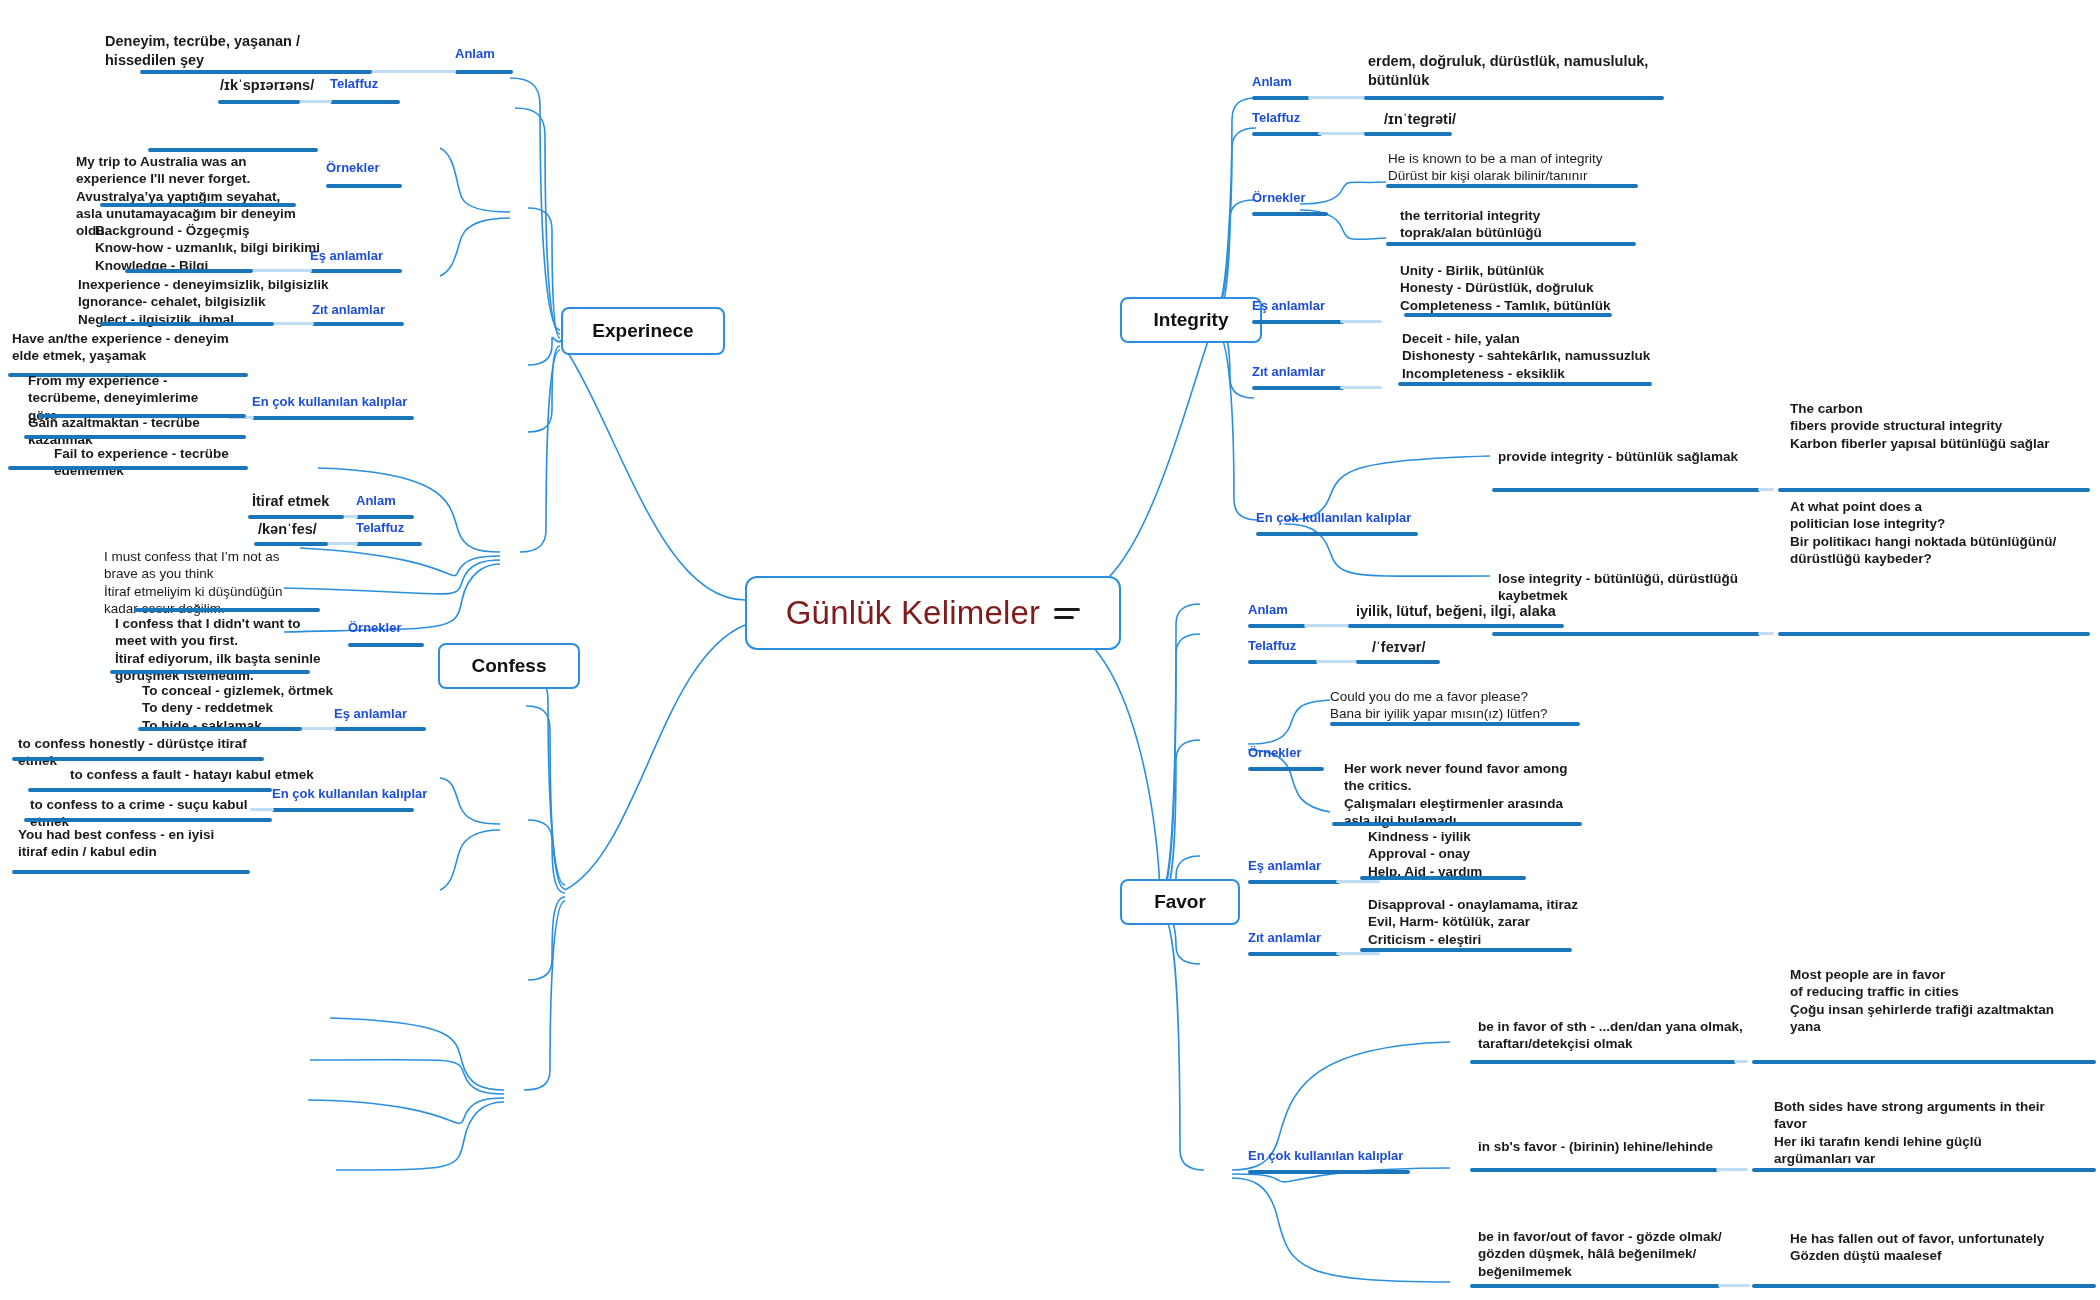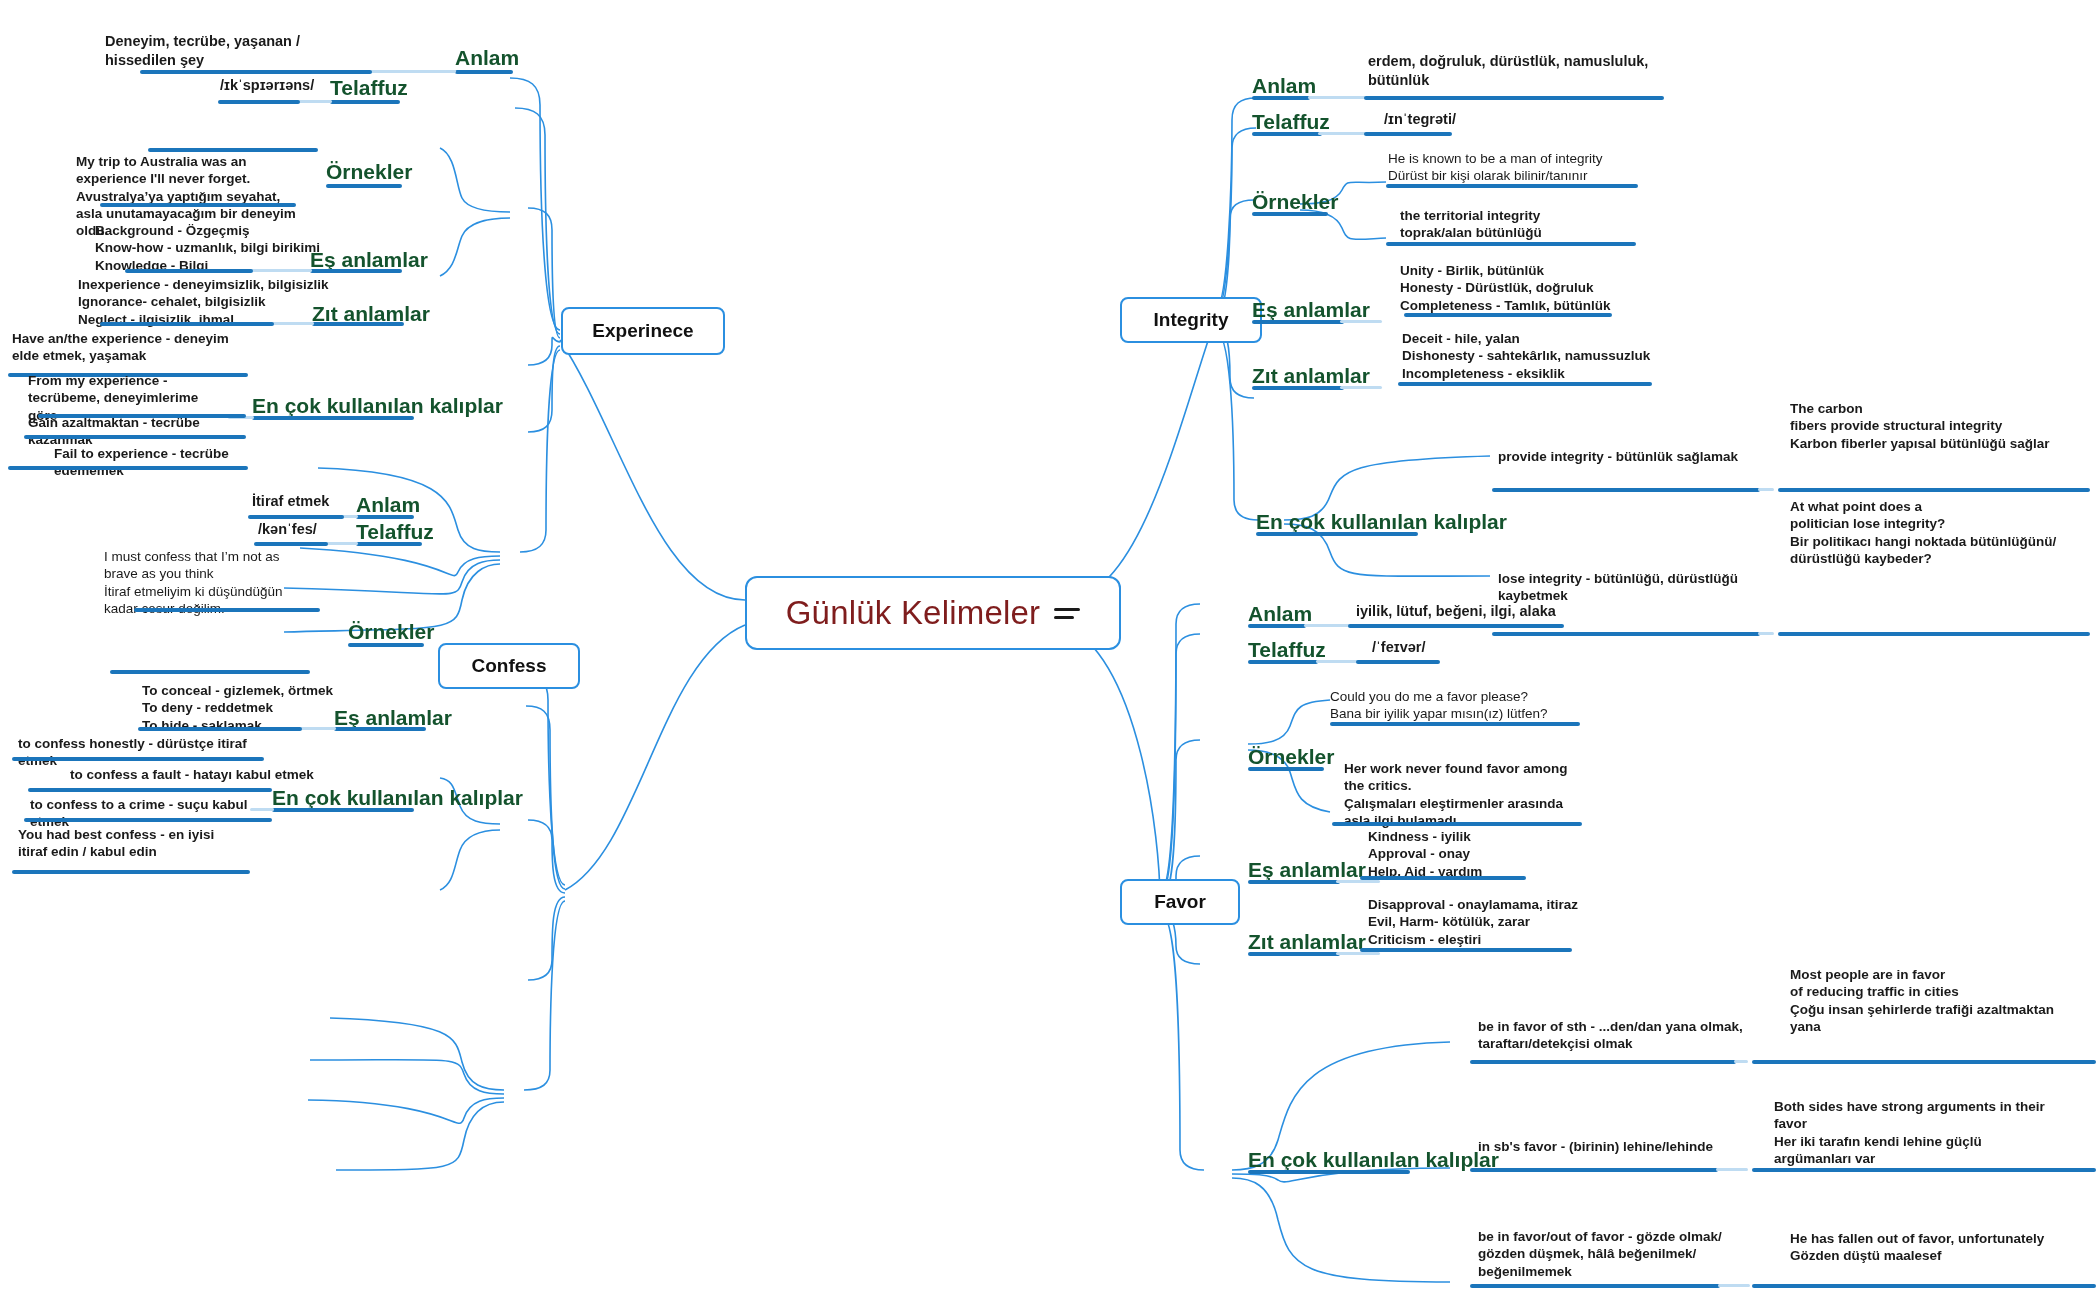--- a/index.html
+++ b/index.html
@@ -29,21 +29,21 @@
 
   .branch-node{
     position:absolute;
     border:2px solid #2b8fe0;
     border-radius:8px;
     background:#ffffff;
     display:flex;align-items:center;justify-content:center;
     font-weight:bold;font-size:19px;color:#111;
     padding:0 14px;
   }
-  .cat{position:absolute;font-weight:bold;font-size:21px;color:#14532d;white-space:nowrap;}
+  .cat{position:absolute;font-weight:bold;font-size:13px;color:#1d4ed8;white-space:nowrap;}
   .leaf{font-size:14.5px;}
   .leaf-sm{font-size:13.5px;}
 </style>
 </head>
 <body>
 
 <div id="stage">
 
   <svg class="wires" viewBox="0 0 2100 1300">
     <g fill="none" stroke="#2b8fe0" stroke-width="1.6">
@@ -197,20 +197,22 @@
   <div class="underline" style="left:356px;top:542px;width:66px;"></div>
   <div class="underline light" style="left:322px;top:542px;width:36px;"></div>
   <div class="txt bold leaf" style="left:258px;top:520px;width:120px;">/kənˈfes/</div>
   <div class="underline" style="left:254px;top:542px;width:74px;"></div>
 
   <div class="cat" style="left:348px;top:620px;">Örnekler</div>
   <div class="underline" style="left:348px;top:643px;width:76px;"></div>
   <div class="txt reg leaf-sm" style="left:104px;top:548px;width:210px;">I must confess that I’m not as brave as you think
 İtiraf etmeliyim ki düşündüğün kadar cesur değilim.</div>
   <div class="underline" style="left:134px;top:608px;width:186px;"></div>
+  <div class="txt bold leaf-sm" style="left:115px;top:615px;width:212px;">I confess that I didn't want to meet with you first.
+İtiraf ediyorum, ilk başta seninle görüşmek istemedim.</div>
   <div class="underline" style="left:110px;top:670px;width:200px;"></div>
 
   <div class="cat" style="left:334px;top:706px;">Eş anlamlar</div>
   <div class="underline" style="left:334px;top:727px;width:92px;"></div>
   <div class="underline light" style="left:300px;top:727px;width:36px;"></div>
   <div class="txt bold leaf-sm" style="left:142px;top:682px;width:212px;">To conceal - gizlemek, örtmek
 To deny - reddetmek
 To hide - saklamak</div>
   <div class="underline" style="left:138px;top:727px;width:164px;"></div>
 

